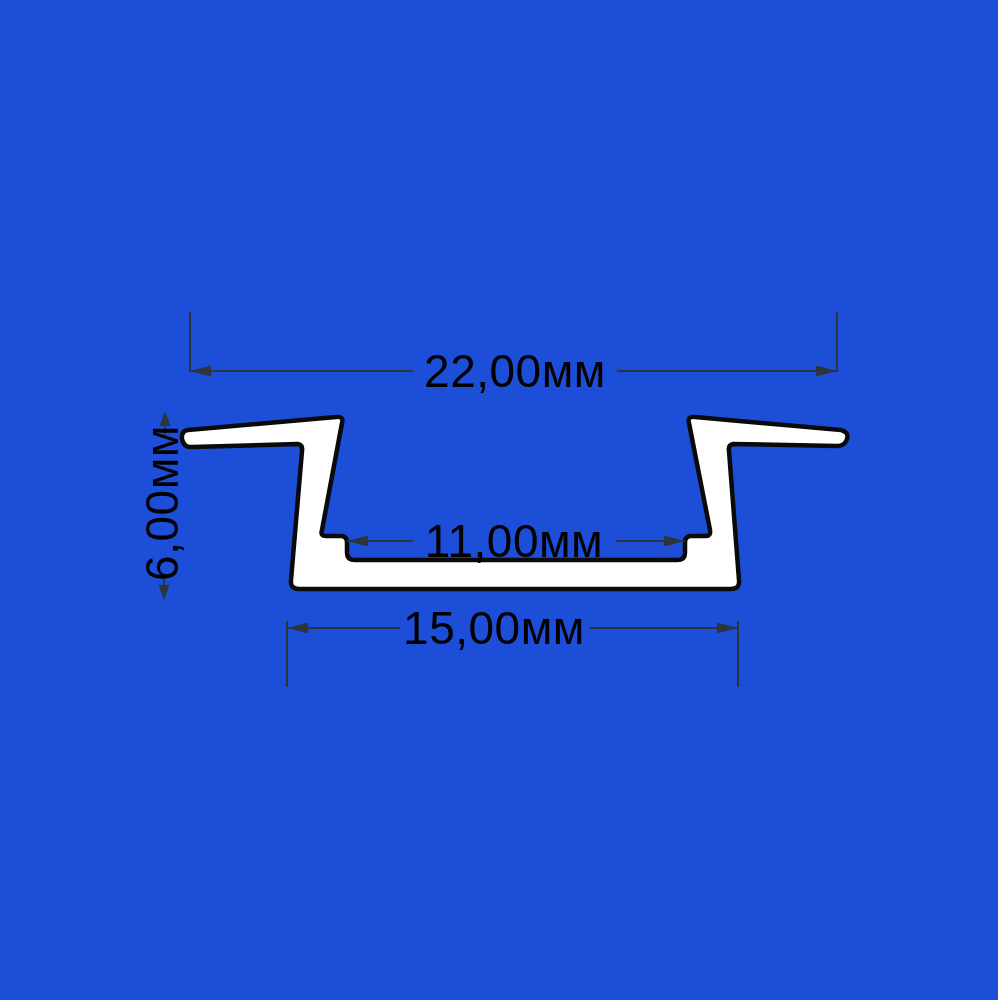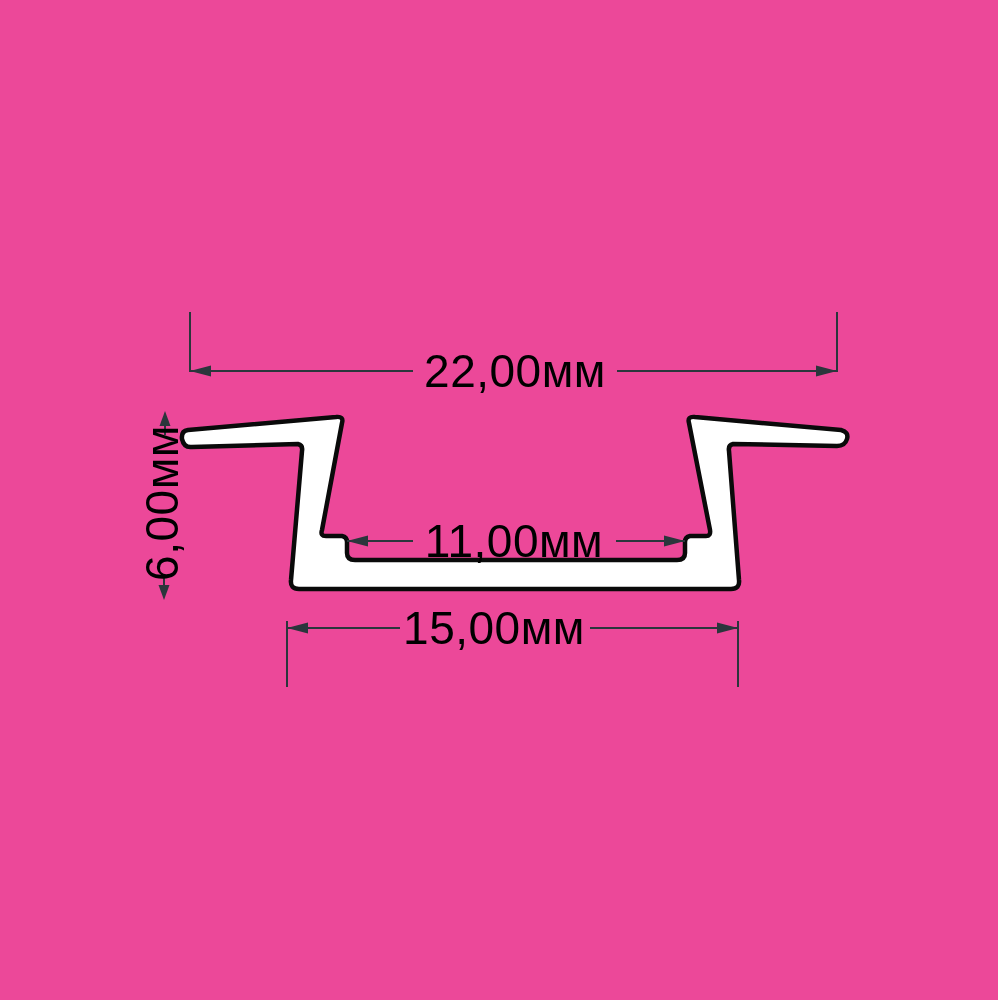--- a/index.html
+++ b/index.html
@@ -8,21 +8,21 @@
     background: #ffffff;
     width: 998px;
     height: 1000px;
     overflow: hidden;
     font-family: "Liberation Sans", sans-serif;
   }
   .stage {
     position: relative;
     width: 998px;
     height: 1000px;
-    background: #ec4899;
+    background: #1d4ed8;
   }
   svg { display: block; }
   .profile-path {
     fill: #ffffff;
     stroke-width: 4.5;
     stroke-linejoin: round;
     stroke-linecap: round;
   }
   .dim line {
     stroke-width: 2;

